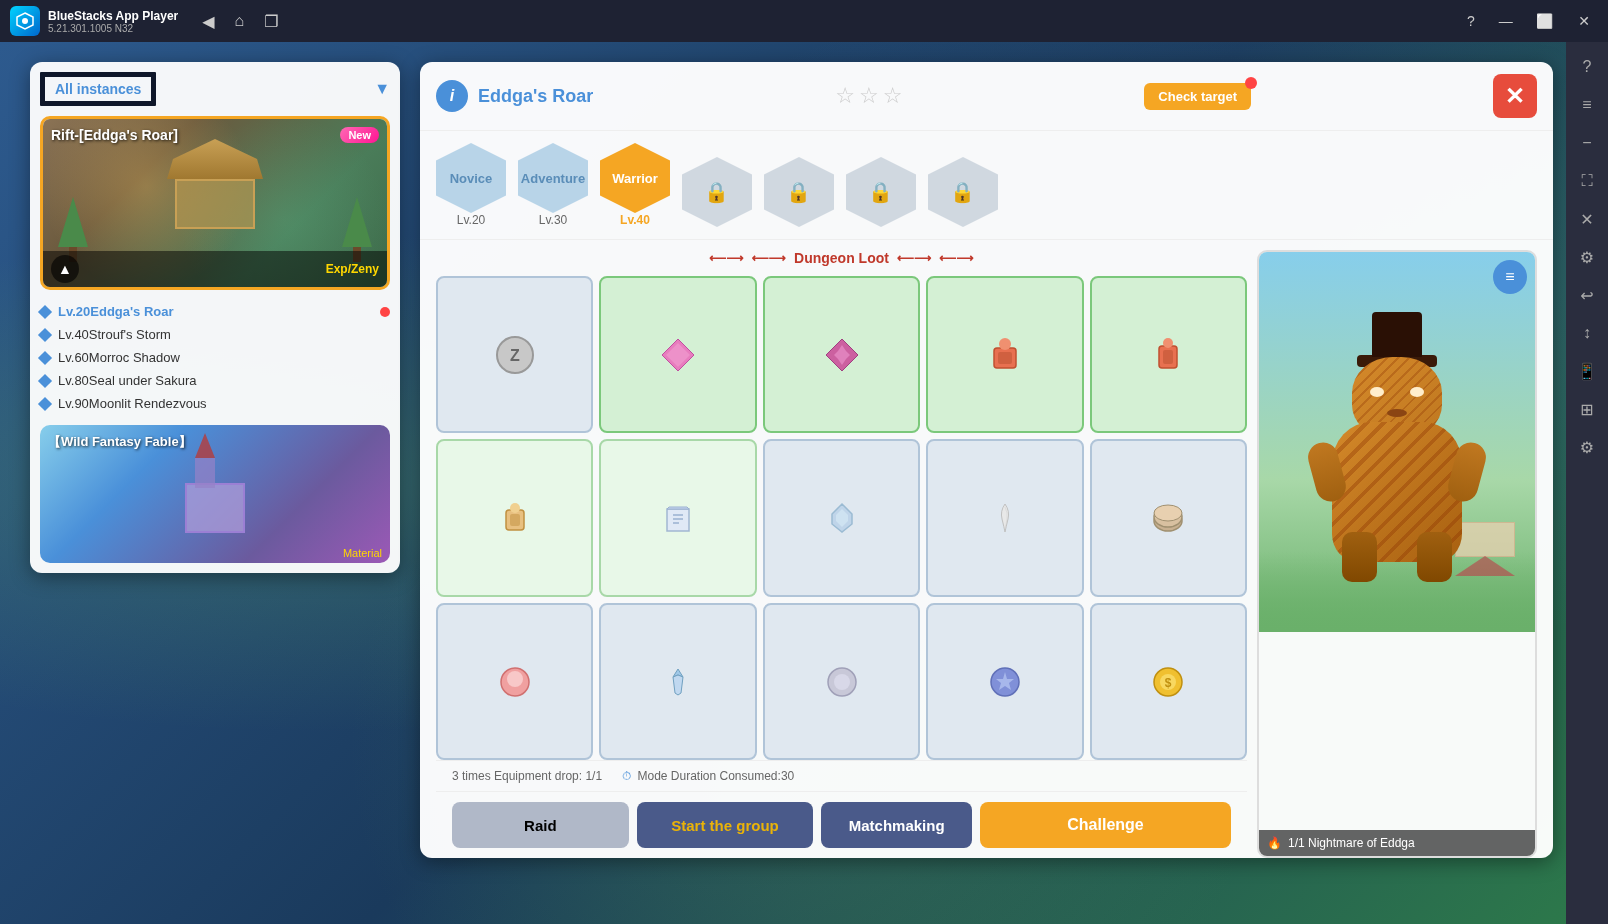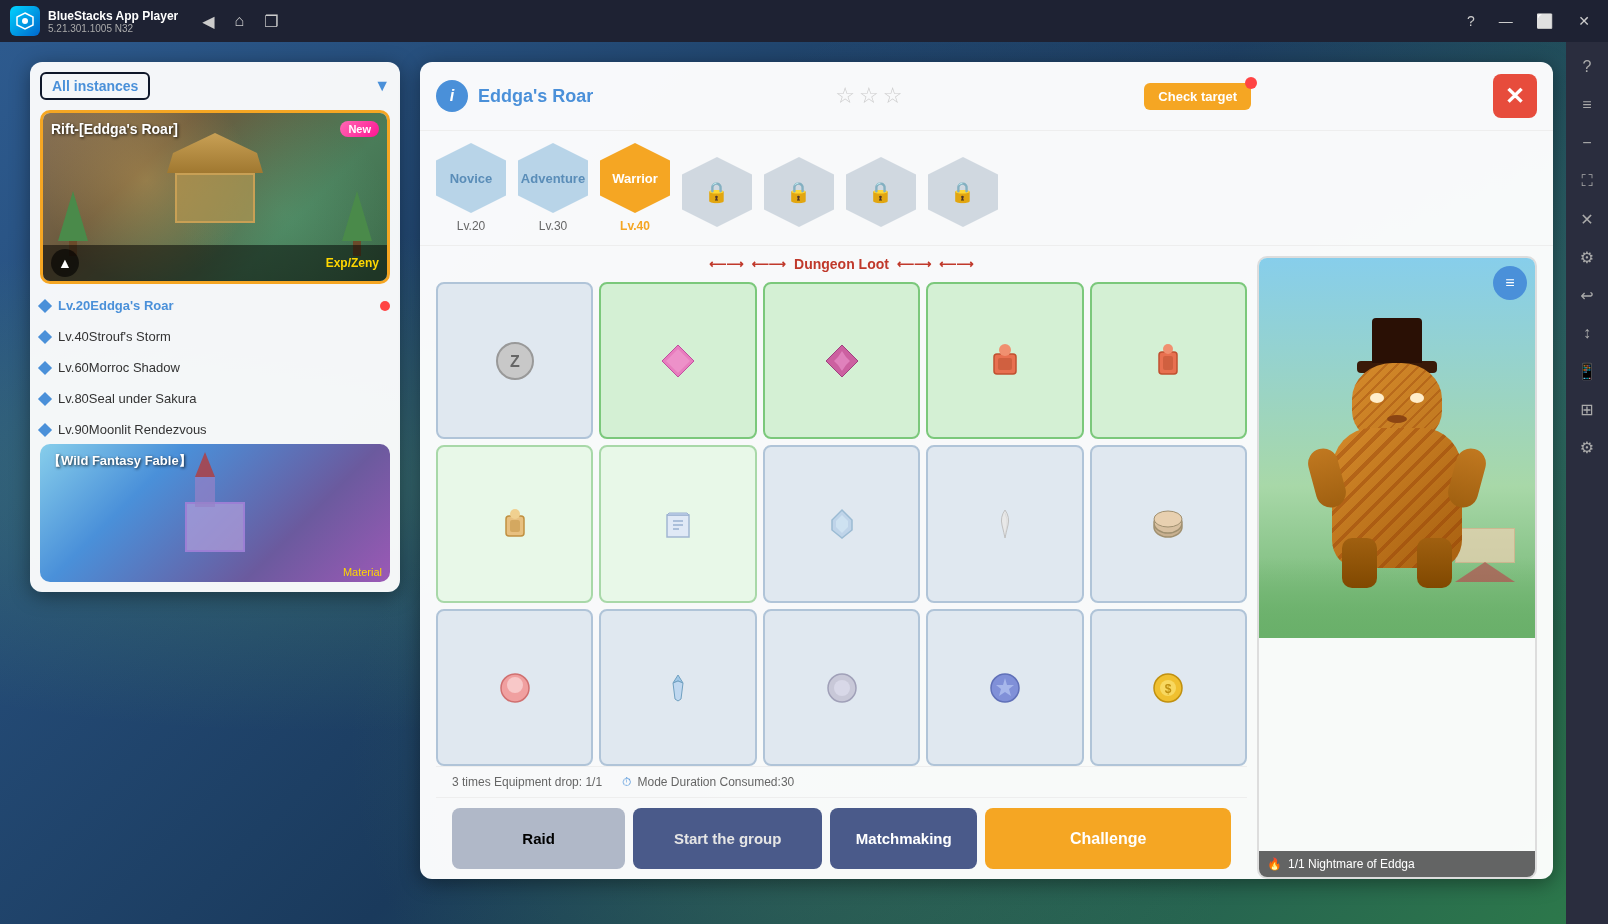--- a/index.html
+++ b/index.html
@@ -135,22 +135,22 @@
     .instances-header {
       display: flex;
       align-items: center;
       justify-content: space-between;
       margin-bottom: 10px;
     }
     .instances-label {
       color: #4a90d9;
       font-size: 14px;
       font-weight: bold;
-      border: 2px solid #0f172a;
-      border-radius: 6px;
+      border: 5px solid #0f172a;
+      border-radius: 1px;
       padding: 4px 10px;
     }
     .filter-icon {
       color: #4a90d9;
       font-size: 16px;
       cursor: pointer;
     }
 
     
     .dungeon-card {
@@ -244,22 +244,21 @@
     .card-reward {
       color: #ffd700;
       font-size: 12px;
       font-weight: bold;
     }
 
     
     .dungeon-list {
       display: flex;
       flex-direction: column;
-      gap: 8px;
-      margin-bottom: 3px;
+      margin-bottom: 10px;
     }
     .dungeon-list-item {
       display: flex;
       align-items: center;
       gap: 8px;
       padding: 4px 0;
       cursor: pointer;
     }
     .dungeon-list-item.active .dungeon-list-name { color: #4a90d9; font-weight: bold; }
     .dungeon-list-item .dot {
@@ -400,21 +399,21 @@
       display: flex;
       gap: 12px;
       padding: 12px 16px;
       border-bottom: 1px solid #eee;
       align-items: flex-end;
     }
     .diff-tab {
       display: flex;
       flex-direction: column;
       align-items: center;
-      gap: 6px;
+      gap: 0;
       cursor: pointer;
     }
     .diff-hex {
       width: 70px;
       height: 70px;
       clip-path: polygon(50% 0%, 100% 25%, 100% 75%, 50% 100%, 0% 75%, 0% 25%);
       display: flex;
       align-items: center;
       justify-content: center;
       font-size: 13px;
@@ -563,23 +562,23 @@
       background: #b0b8c8;
       color: #000000;
       border: none;
       border-radius: 8px;
       font-size: 15px;
       font-weight: bold;
       cursor: pointer;
     }
     .btn-start {
       flex: 1;
-      padding: 22px;
+      padding: 14px;
       background: #4a5a8a;
-      color: #e5e5e5;
+      color: #eab308;
       border: none;
       border-radius: 8px;
       font-size: 15px;
       font-weight: bold;
       cursor: pointer;
     }
     .btn-matchmaking {
       flex: 1;
       padding: 1px;
       background: #4a5a8a;

